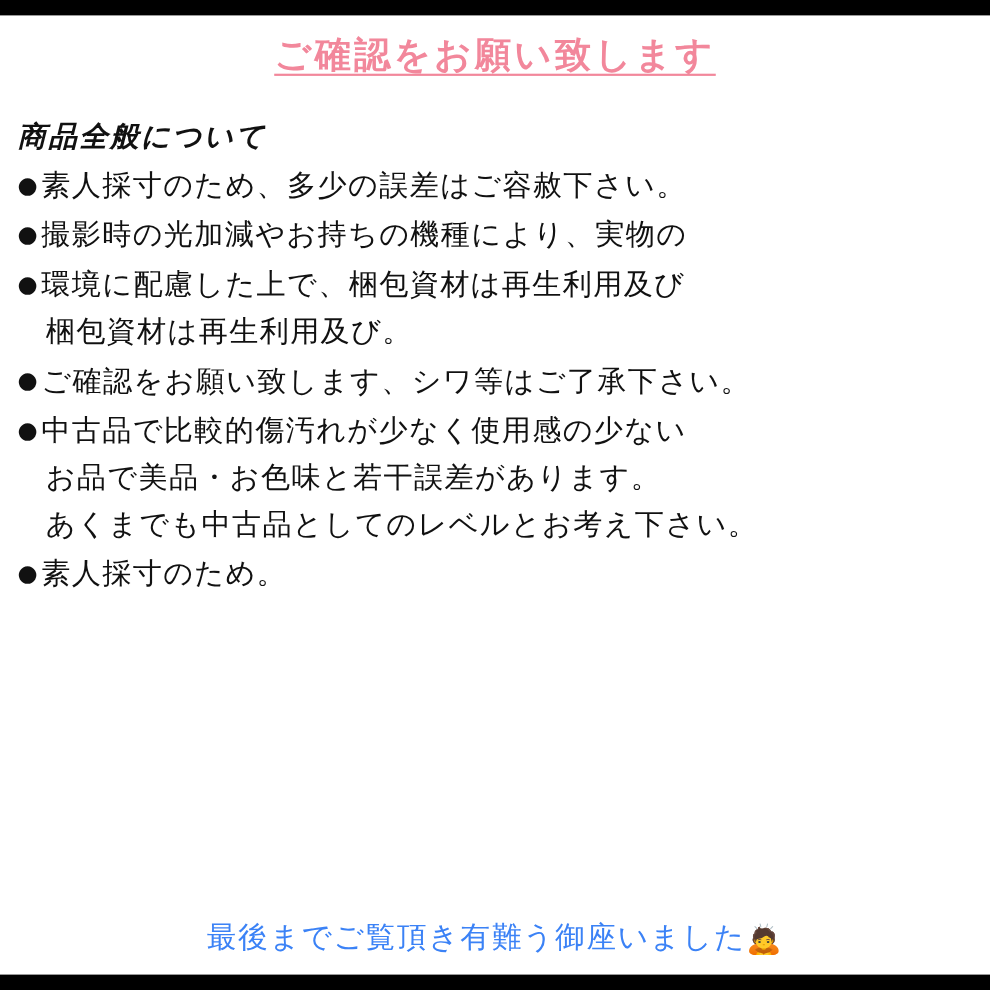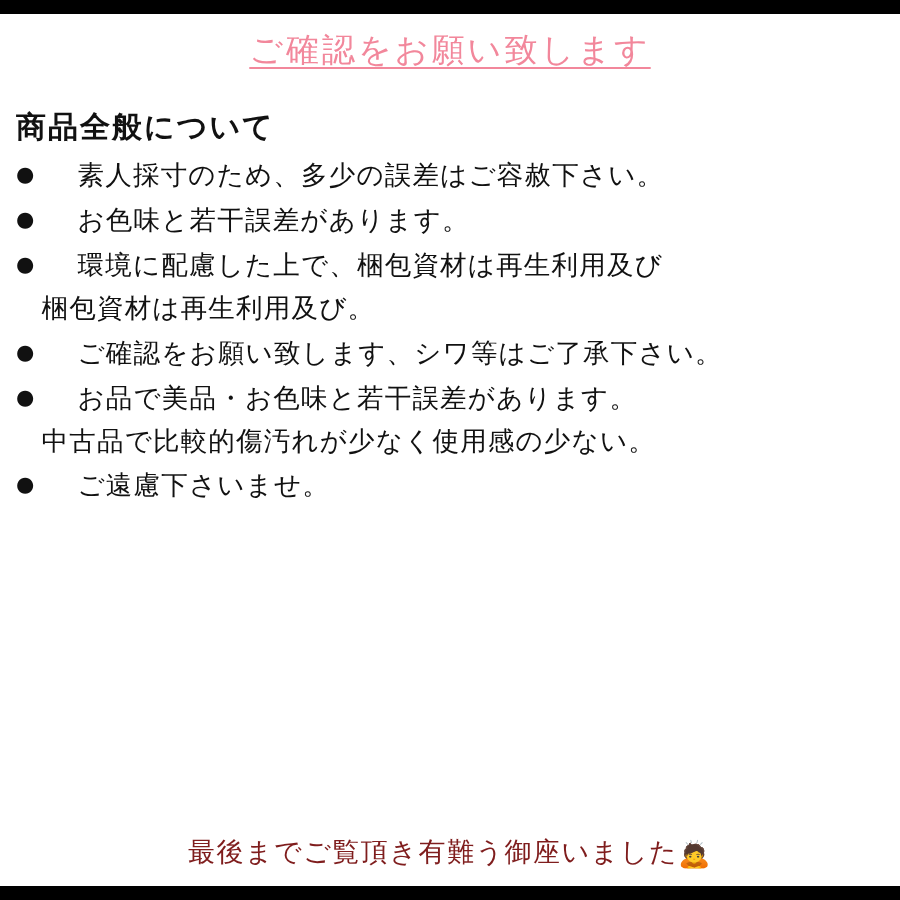--- a/index.html
+++ b/index.html
@@ -27,28 +27,29 @@
   .notice-title {
     text-align: center;
     color: #f2879b;
     font-size: 33px;
     letter-spacing: 3px;
     margin-top: 14px;
     margin-bottom: 6px;
     text-decoration: underline;
     text-underline-offset: 6px;
     text-decoration-thickness: 2px;
-    font-weight: 400;
+    font-weight: 700;
   }
   .section-heading {
     color: #111111;
-    font-size: 30px;
+    font-size: 26px;
     font-weight: 700;
     letter-spacing: 2px;
     margin: 28px 0 6px 16px;
+    font-style: italic;
   }
   .list {
     margin: 0;
     padding: 0 14px 0 16px;
     list-style: none;
     flex: 1 1 auto;
   }
   .list-item {
     color: #111111;
     font-size: 26.5px;
@@ -64,28 +65,27 @@
     line-height: 1.92;
     margin-right: 2px;
     color: #111111;
   }
   .item-lines {
     flex: 1 1 auto;
   }
   .item-line {
     display: block;
     white-space: nowrap;
-    margin-left: 40px;
   }
   .item-line + .item-line {
     margin-left: 4px;
   }
   .footer-note {
     text-align: center;
-    color: #7f1d1d;
+    color: #3b82f6;
     font-size: 27px;
     letter-spacing: 1.5px;
     margin: 4px 0 16px 0;
     white-space: nowrap;
   }
   .footer-emoji {
     font-size: 26px;
     vertical-align: -2px;
   }
 </style>
@@ -103,21 +103,21 @@
     <li class="list-item">
       <span class="bullet">●</span>
       <span class="item-lines">
         <span class="item-line">素人採寸のため、多少の誤差はご容赦下さい。</span>
       </span>
     </li>
 
     <li class="list-item">
       <span class="bullet">●</span>
       <span class="item-lines">
-        <span class="item-line">お色味と若干誤差があります。</span>
+        <span class="item-line">撮影時の光加減やお持ちの機種により、実物の</span>
       </span>
     </li>
 
     <li class="list-item">
       <span class="bullet">●</span>
       <span class="item-lines">
         <span class="item-line">環境に配慮した上で、梱包資材は再生利用及び</span>
         <span class="item-line">梱包資材は再生利用及び。</span>
       </span>
     </li>
@@ -125,29 +125,30 @@
     <li class="list-item">
       <span class="bullet">●</span>
       <span class="item-lines">
         <span class="item-line">ご確認をお願い致します、シワ等はご了承下さい。</span>
       </span>
     </li>
 
     <li class="list-item">
       <span class="bullet">●</span>
       <span class="item-lines">
+        <span class="item-line">中古品で比較的傷汚れが少なく使用感の少ない</span>
         <span class="item-line">お品で美品・お色味と若干誤差があります。</span>
-        <span class="item-line">中古品で比較的傷汚れが少なく使用感の少ない。</span>
+        <span class="item-line">あくまでも中古品としてのレベルとお考え下さい。</span>
       </span>
     </li>
 
     <li class="list-item">
       <span class="bullet">●</span>
       <span class="item-lines">
-        <span class="item-line">ご遠慮下さいませ。</span>
+        <span class="item-line">素人採寸のため。</span>
       </span>
     </li>
 
   </ul>
 
   <div class="footer-note">
     <span>最後までご覧頂き有難う御座いました</span><span class="footer-emoji">🙇</span>
   </div>
 
 </div>

